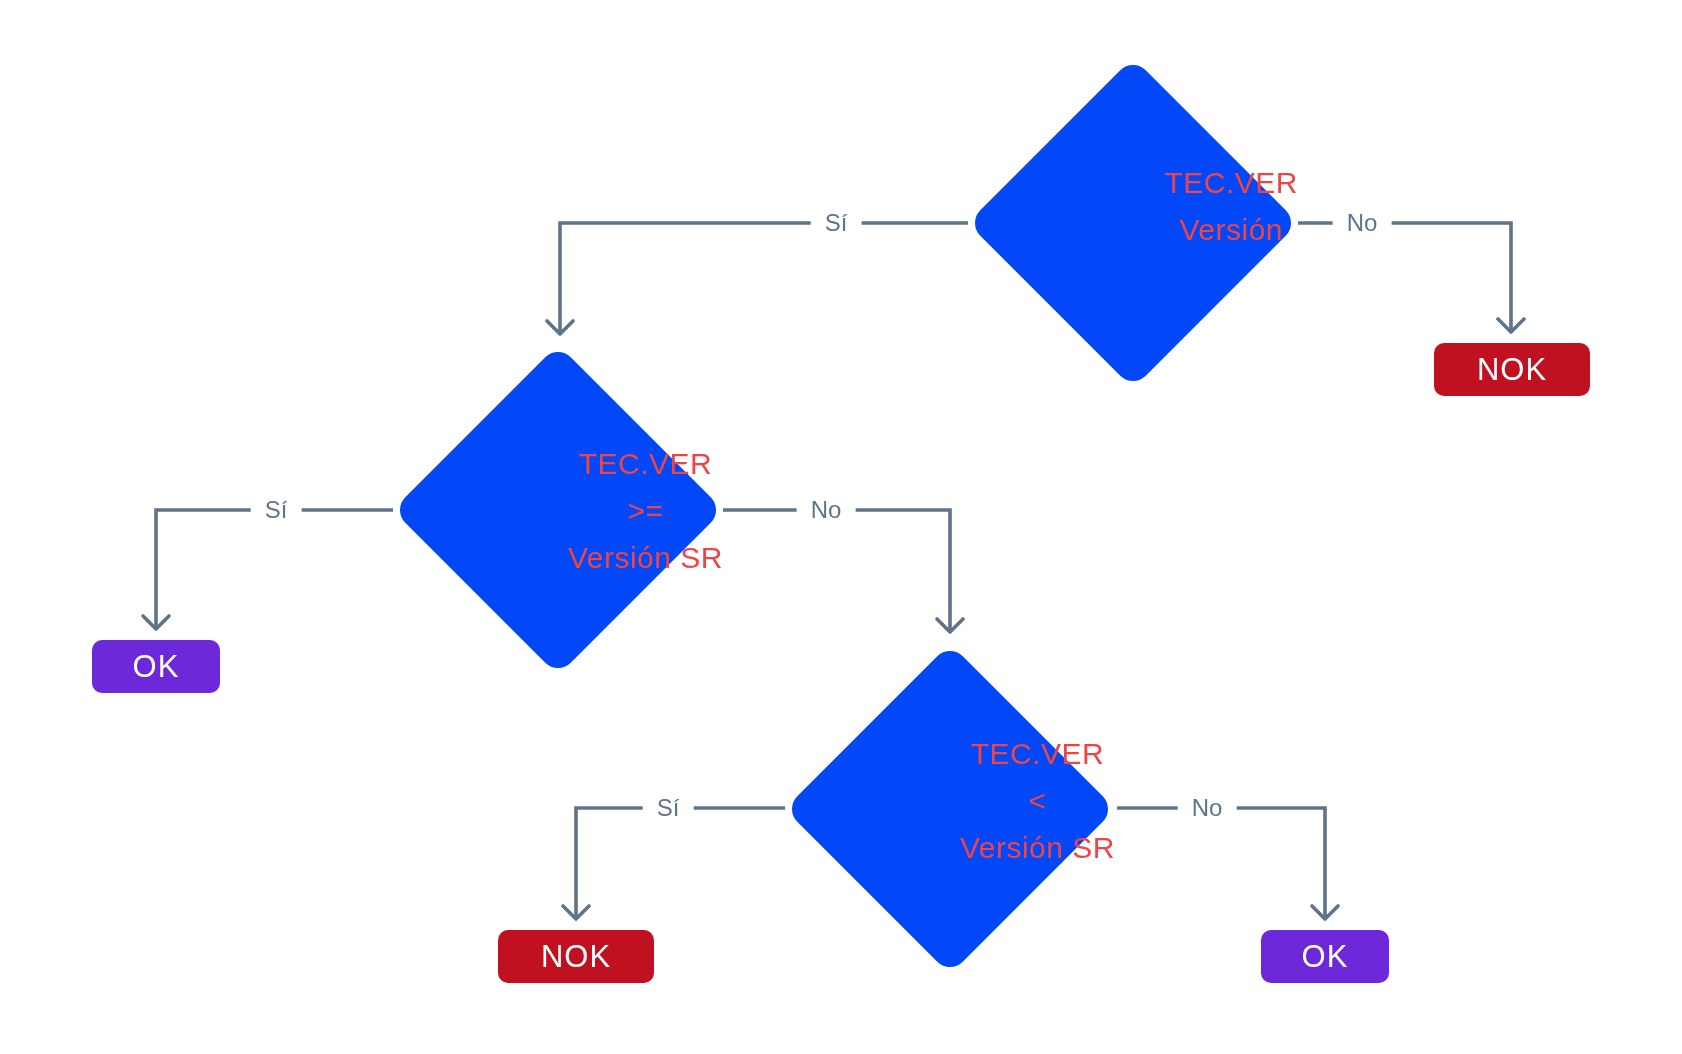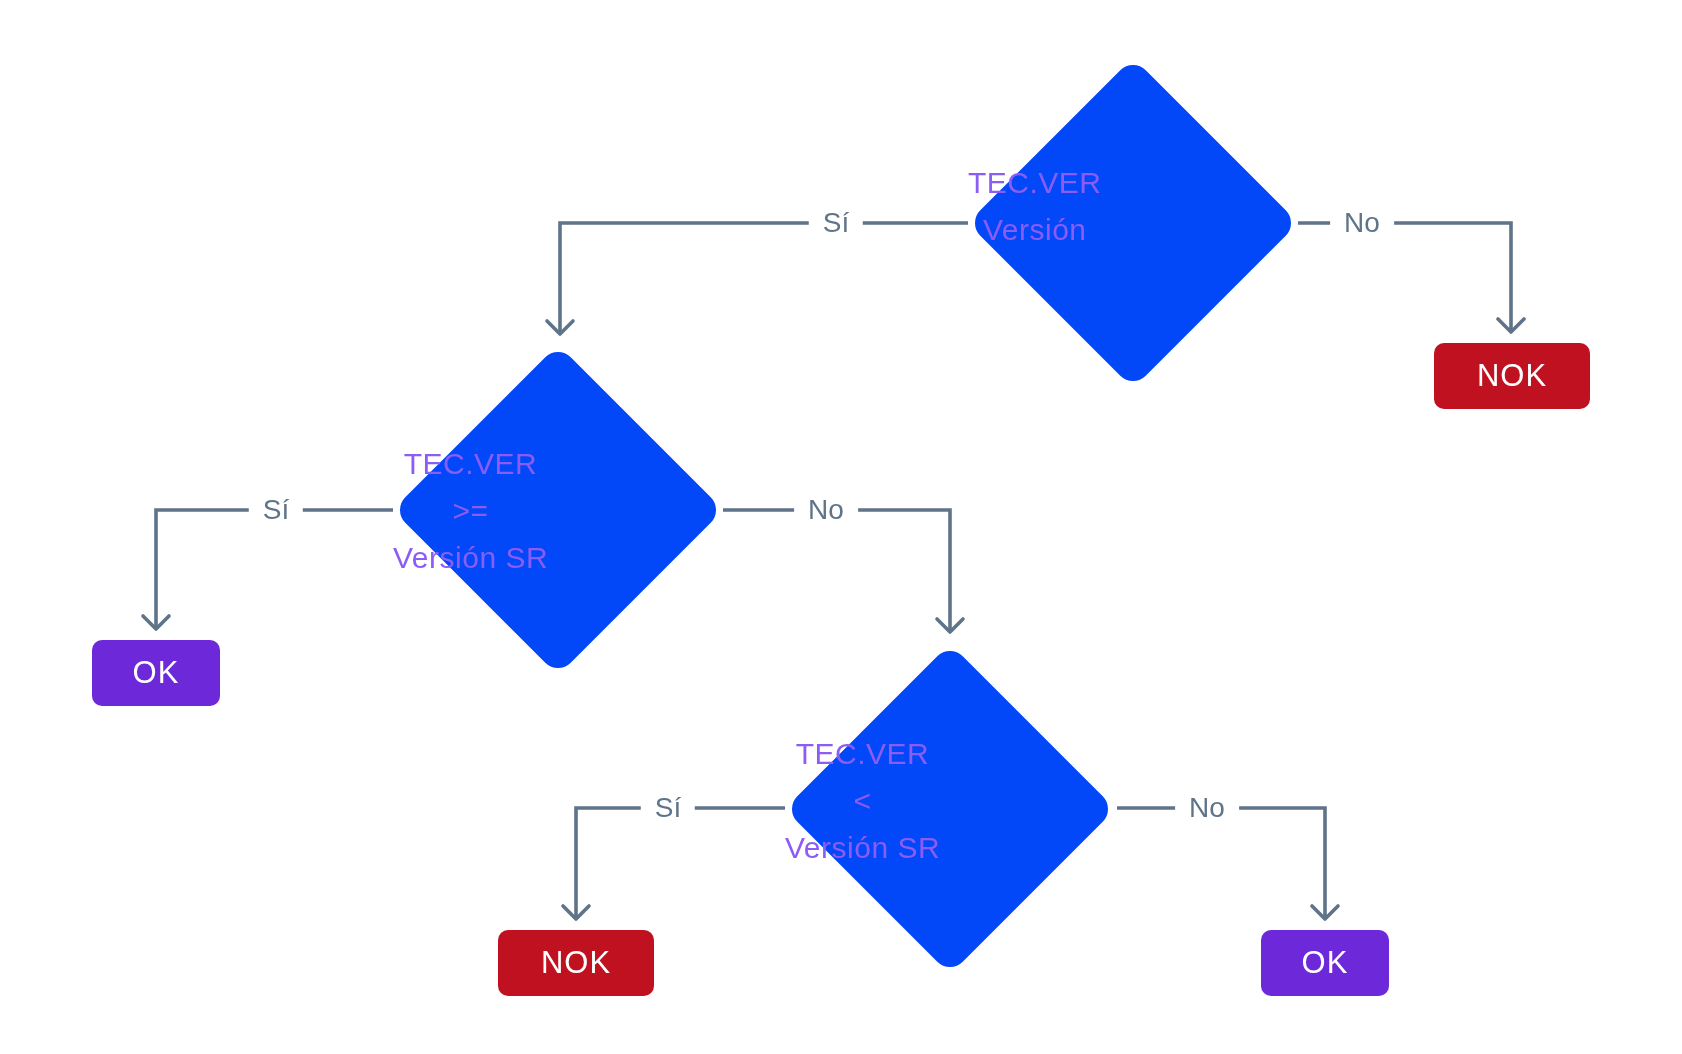--- a/index.html
+++ b/index.html
@@ -37,58 +37,58 @@
   .diamond.d1 { left: 1016px; top: 106px; }
   .diamond.d2 { left: 441px;  top: 393px; }
   .diamond.d3 { left: 833px;  top: 692px; }
   
   .dtext {
     position: absolute;
     width: 330px;
     height: 330px;
     display: flex;
     flex-direction: column;
-    align-items: flex-start;
+    align-items: flex-end;
     justify-content: center;
-    color: #8b5cf6;
+    color: #ef4444;
     font-size: 30px;
     line-height: 47px;
     text-align: center;
     letter-spacing: 0.5px;
   }
   .dtext.t1 { left: 968px; top: 58px;  }
   .dtext.t1 .inner { transform: translateY(-17px); }
   .dtext.t2 { left: 393px; top: 345px; }
   .dtext.t3 { left: 785px; top: 644px; }
   .dtext.t3 .inner { transform: translateY(-9px); }
   
   .result {
     position: absolute;
-    height: 66px;
+    height: 53px;
     border-radius: 10px;
     display: flex;
     align-items: center;
     justify-content: center;
     color: #ffffff;
     font-size: 31px;
     letter-spacing: 1px;
   }
   .result.nok { background: #c01120; width: 156px; }
   .result.ok  { background: #6d28d9; width: 128px; }
   .result.nok-top    { left: 1434px; top: 343px; }
   .result.ok-left    { left: 92px;   top: 640px; }
   .result.nok-bottom { left: 498px;  top: 930px; }
   .result.ok-bottom  { left: 1261px; top: 930px; }
   
   .elabel {
     position: absolute;
     transform: translate(-50%, -50%);
     background: #ffffff;
     color: #5f7389;
-    font-size: 28px;
+    font-size: 24px;
     padding: 2px 14px;
     white-space: nowrap;
   }
   .elabel.l-d1-yes { left: 836px;  top: 223px; }
   .elabel.l-d1-no  { left: 1362px; top: 223px; }
   .elabel.l-d2-yes { left: 276px;  top: 510px; }
   .elabel.l-d2-no  { left: 826px;  top: 510px; }
   .elabel.l-d3-yes { left: 668px;  top: 808px; }
   .elabel.l-d3-no  { left: 1207px; top: 808px; }
 </style>

